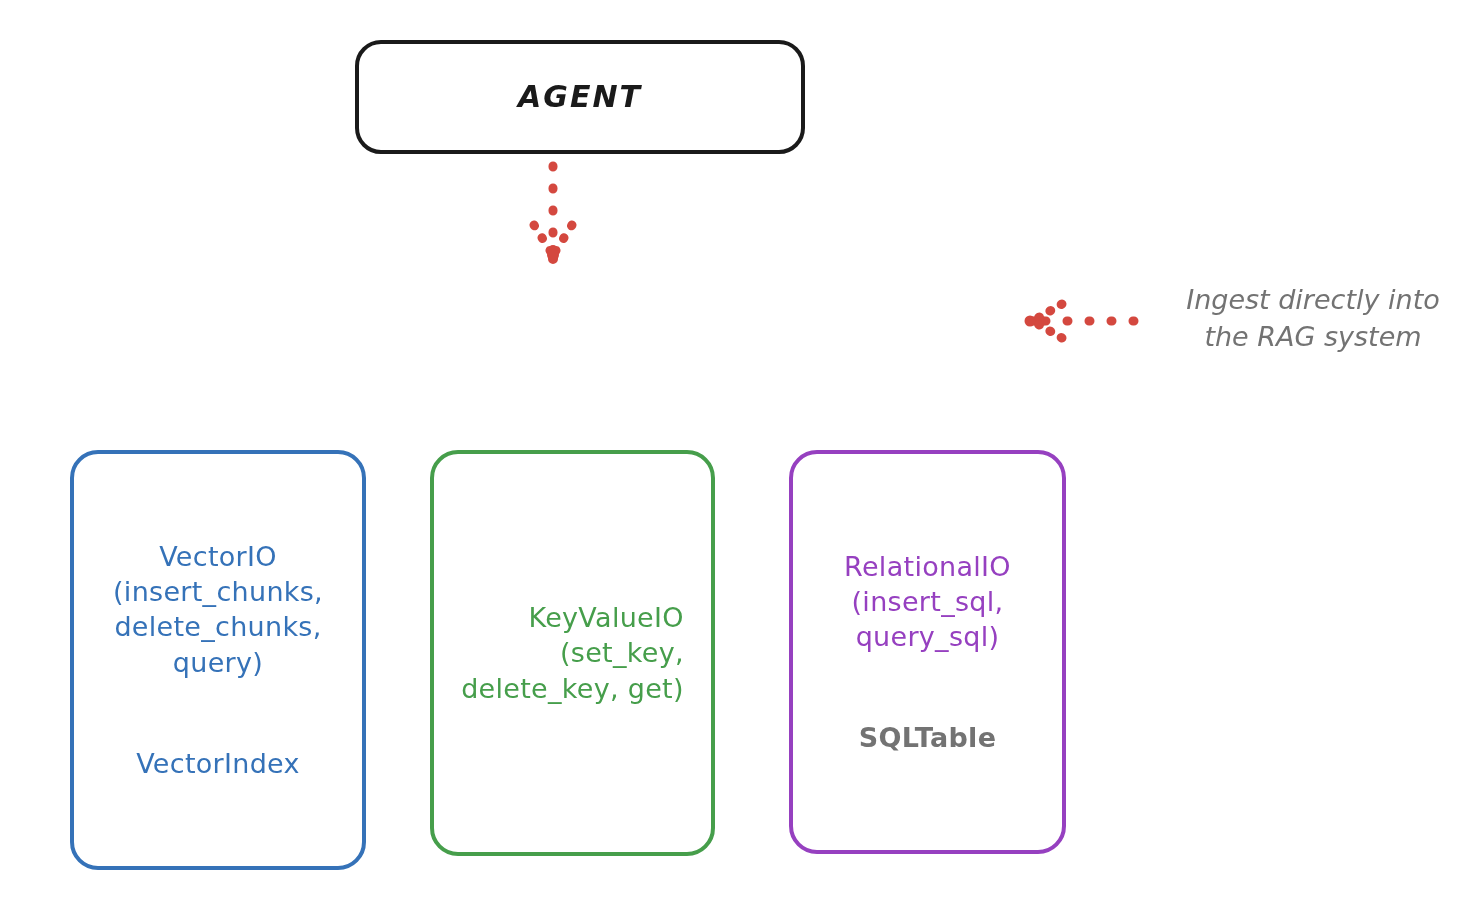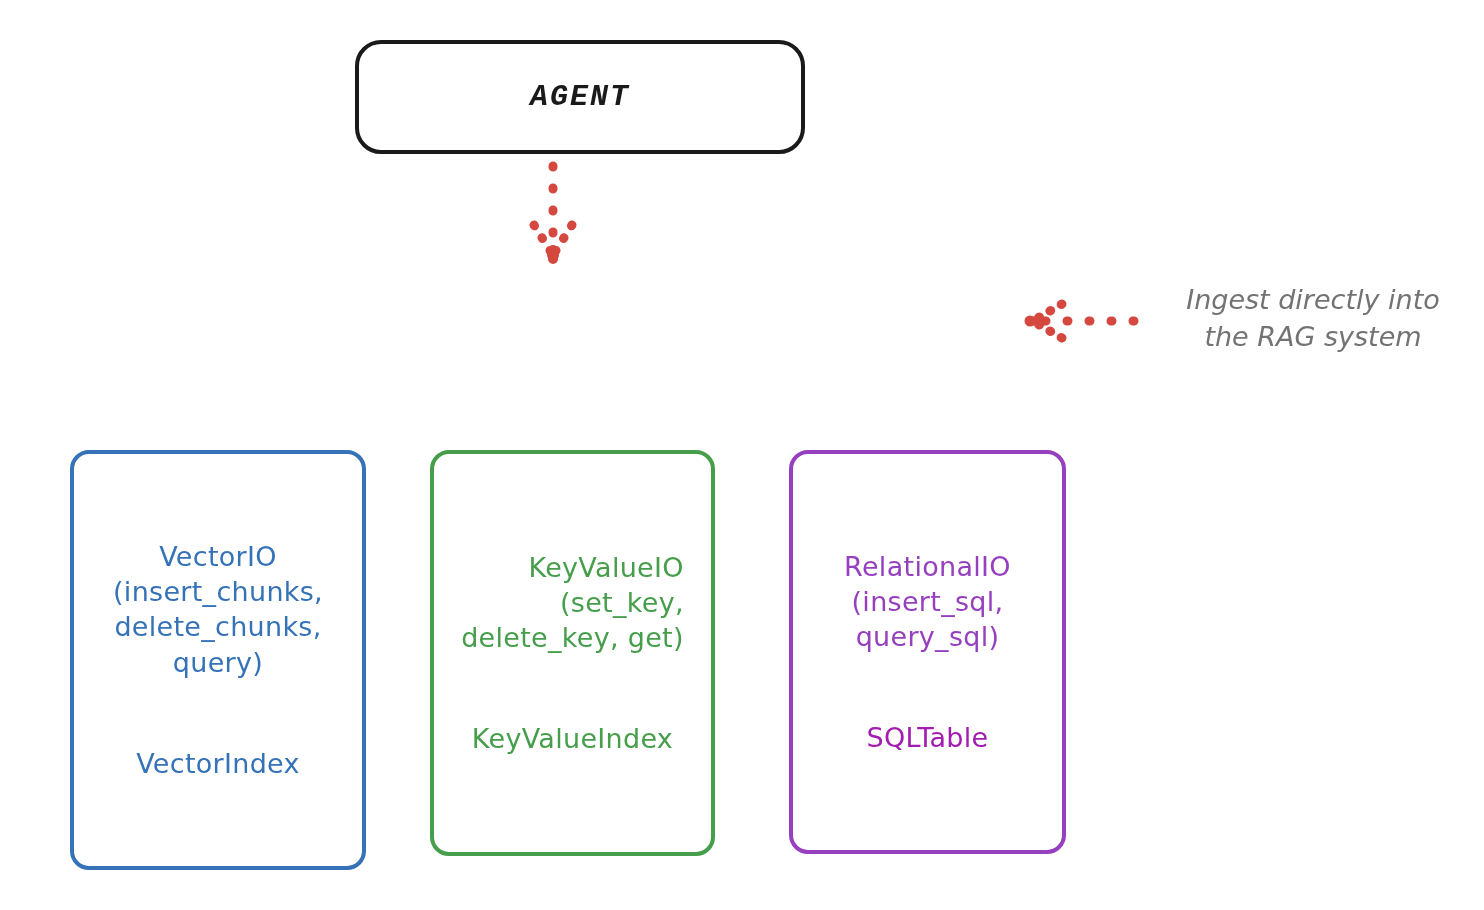--- a/index.html
+++ b/index.html
@@ -52,42 +52,41 @@
 
   #node-agent {
     left: 355px;
     top: 40px;
     width: 450px;
     height: 114px;
   }
   #node-agent .node-label {
     font-size: 30px;
     font-weight: 600;
-    font-family: Liberation Mono, monospace;
   }
 
   #node-rag {
     left: 157px;
     top: 271px;
     width: 824px;
     height: 113px;
     border-radius: 30px;
   }
   #node-rag .node-label {
     font-size: 29px;
     font-weight: 500;
     font-style: normal;
     letter-spacing: 1px;
   }
 
   
   .node.provider {
     border-width: 4px;
     border-style: solid;
-    border-radius: 19px;
+    border-radius: 28px;
     flex-direction: column;
     justify-content: center;
     padding: 0 10px;
     gap: 32px;
   }
   .node.provider .api-label,
   .node.provider .index-label {
     display: block;
     white-space: pre-line;
     text-align: center;
@@ -174,26 +173,25 @@
 (insert_chunks,
 delete_chunks,
 query)</span>
     <span class="index-label" style="color:#3572b8;">VectorIndex</span>
   </div>
 
   <div class="node provider" id="node-keyvalue" style="border-color:#469e4b;">
     <span class="api-label" style="color:#469e4b;text-align:right;">KeyValueIO
 (set_key,
 delete_key, get)</span>
-    <span class="index-label" style="color:#469e4b;">KeyValueIndex</span>
   </div>
 
   <div class="node provider" id="node-relational" style="border-color:#9640c0;">
     <span class="api-label" style="color:#9640c0;">RelationalIO
 (insert_sql,
 query_sql)</span>
-    <span class="index-label" style="color:#a21caf;">SQLTable</span>
+    <span class="index-label" style="color:#737373;font-weight:bold;">SQLTable</span>
   </div>
 
   <div id="annotation-text" style="color:#737373;">Ingest directly into
 the RAG system</div>
 
 </div>
 
 </body></html>

